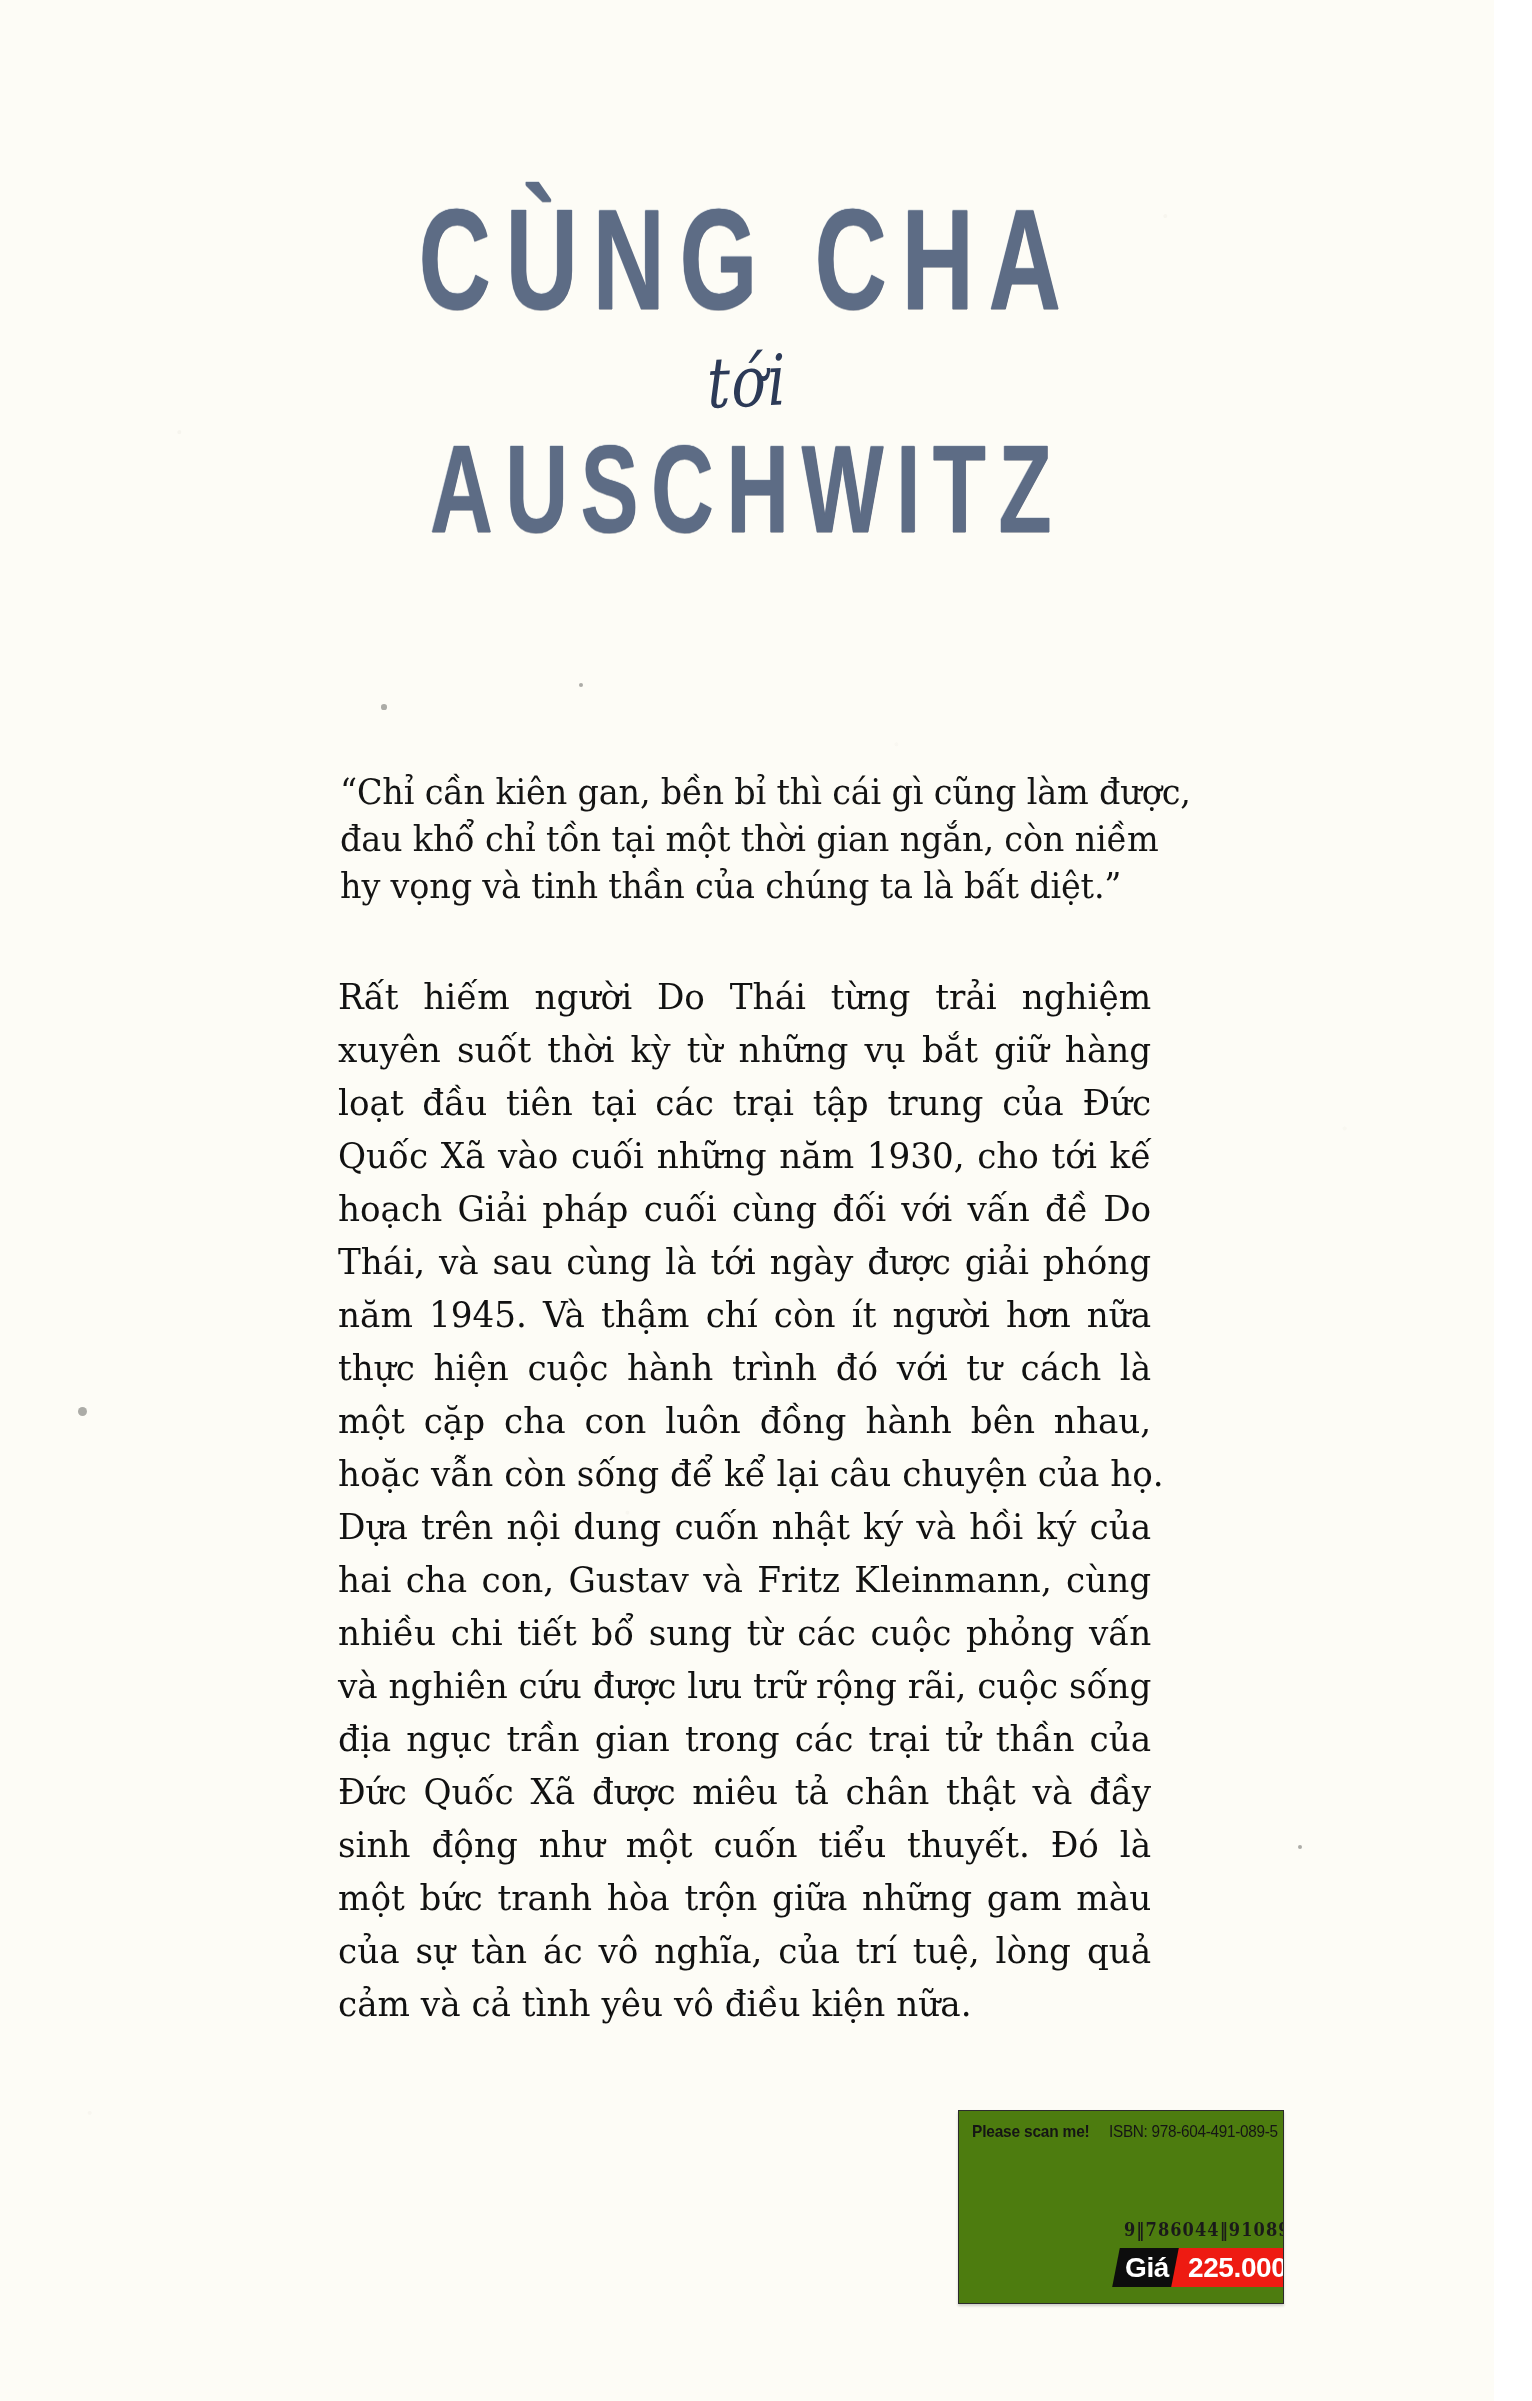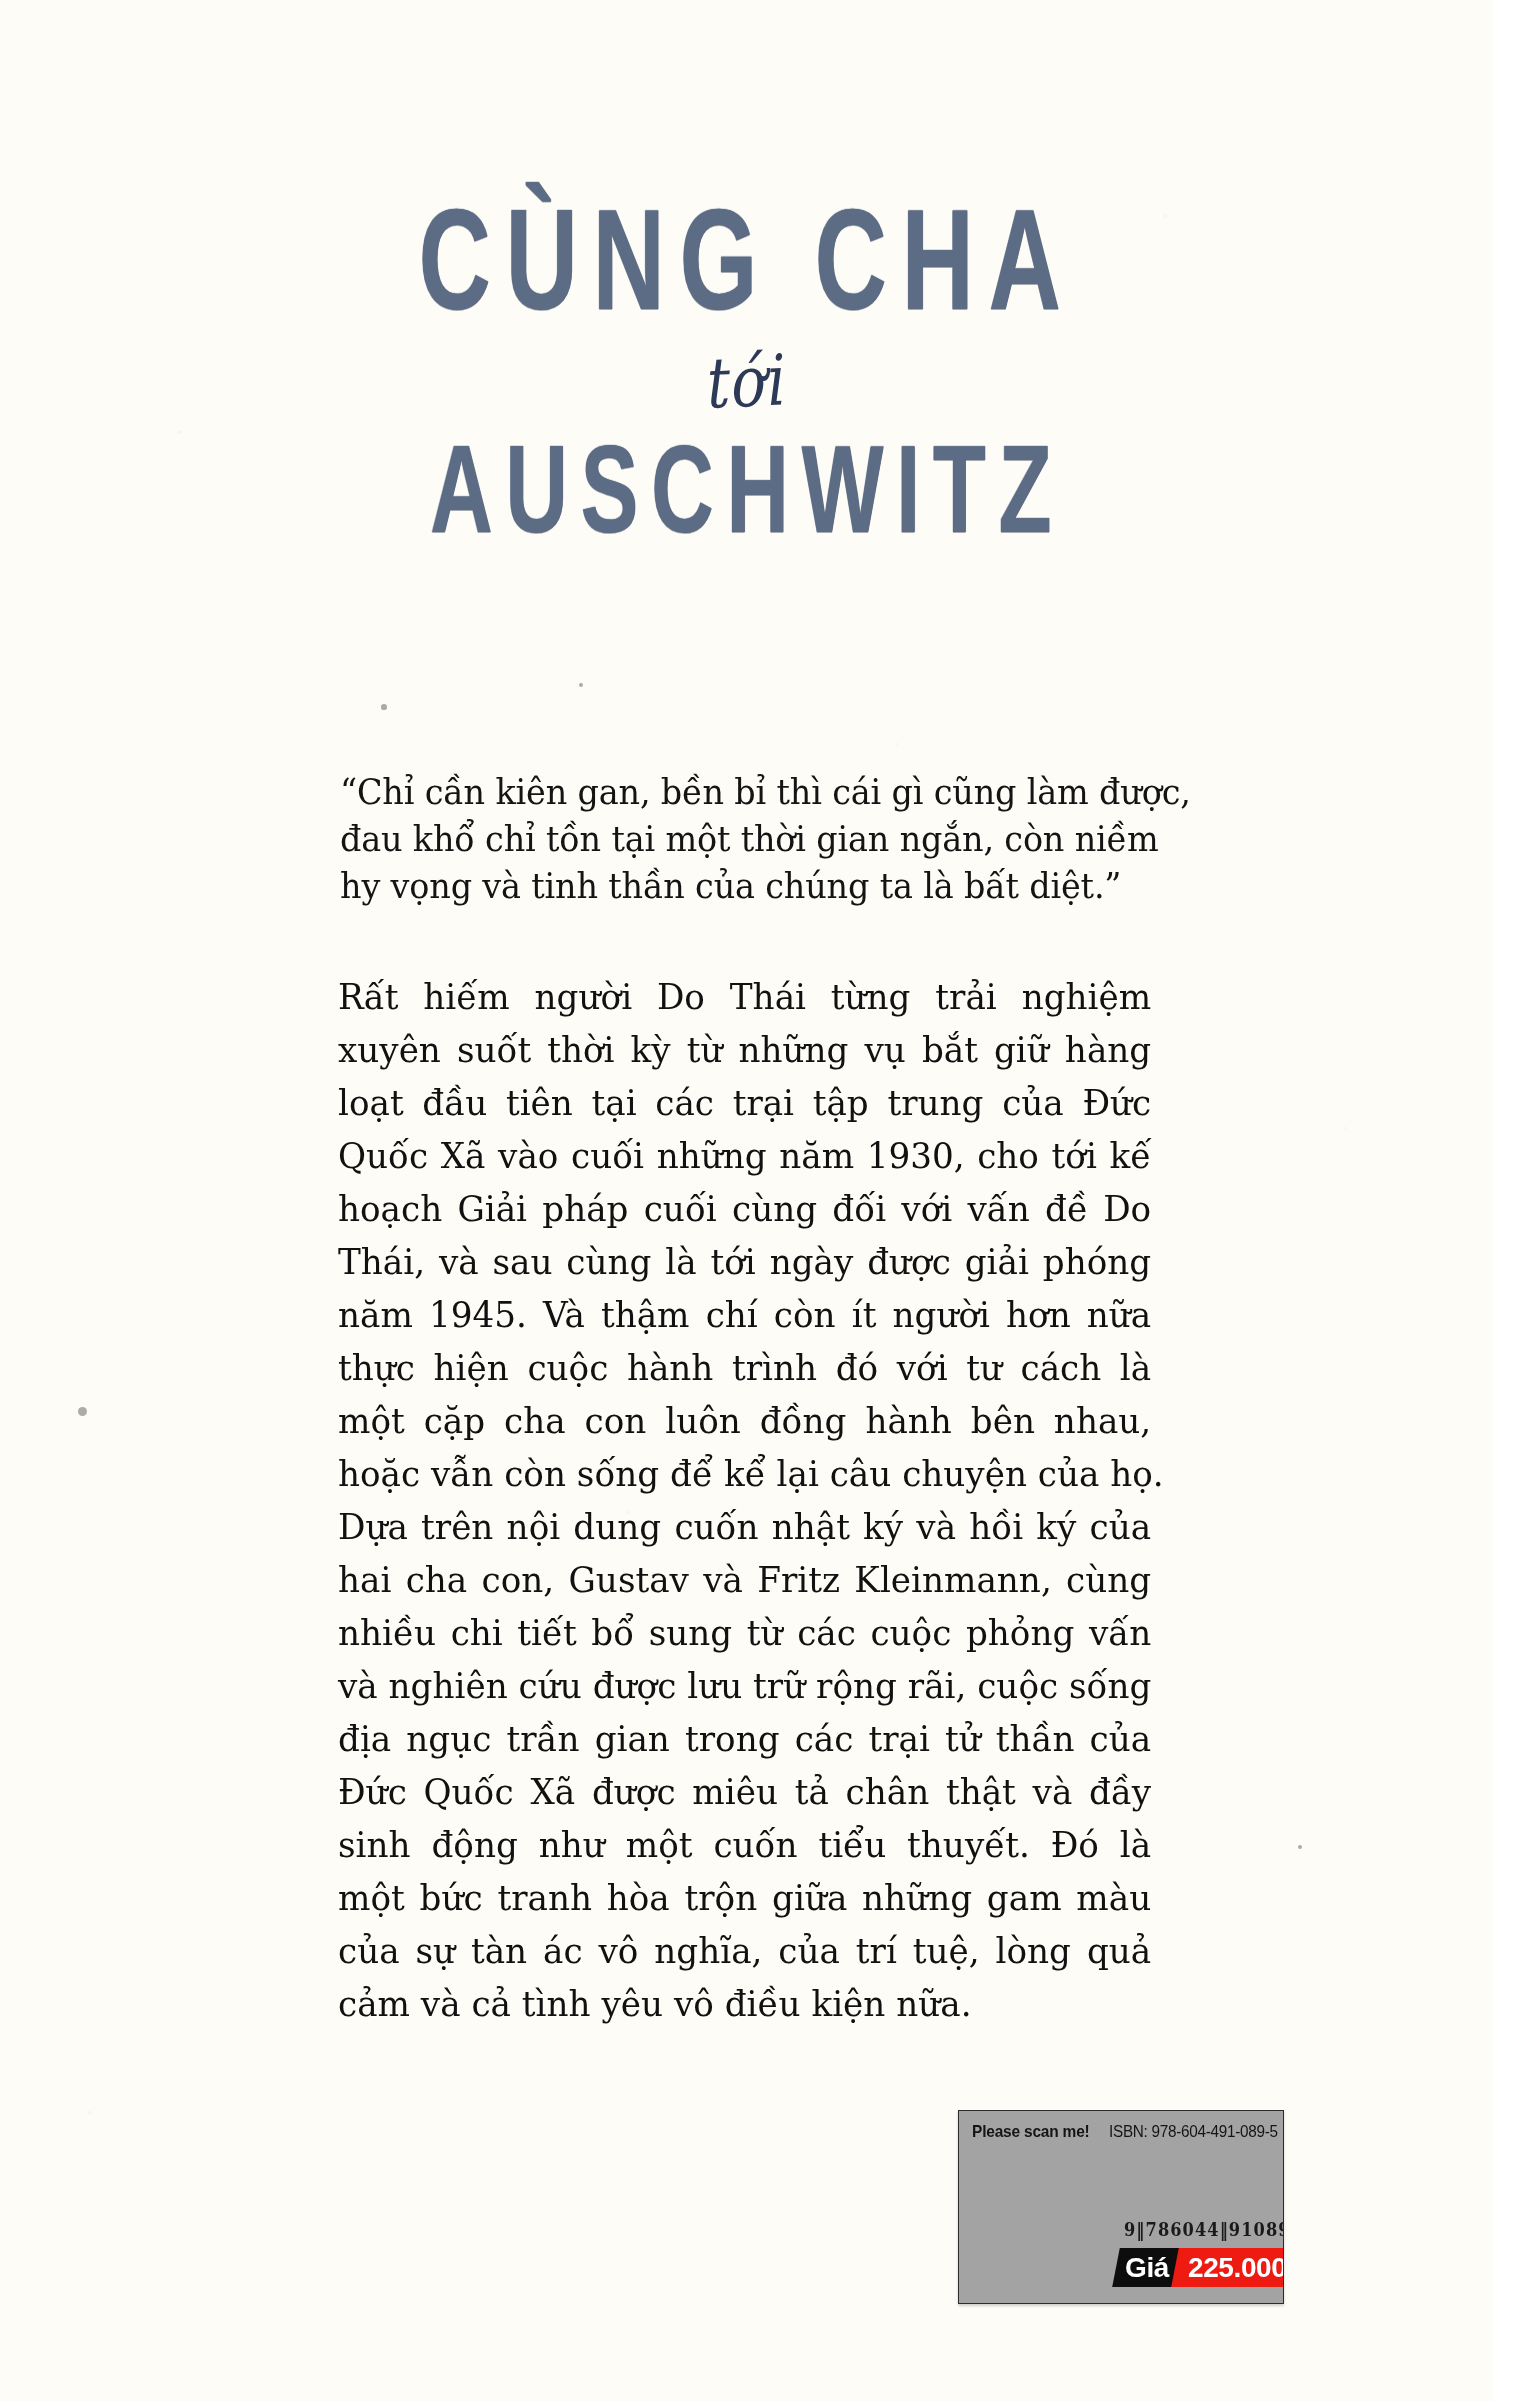--- a/index.html
+++ b/index.html
@@ -130,21 +130,21 @@
     text-align-last: left;
   }
 
   
   #isbn-panel {
     position: absolute;
     left: 958px;
     top: 2110px;
     width: 324px;
     height: 192px;
-    background: #a3a3a3;
+    background: #4d7c0f;
     border: 1.6px solid #2c2c2c;
     box-shadow: 0 1.6px 2.4px rgba(0,0,0,.18);
     font-family: "Liberation Sans Narrow", "Liberation Sans", sans-serif;
     overflow: hidden;
   }
 
   #scan-me {
     position: absolute;
     left: 13px;
     top: 11.4px;

